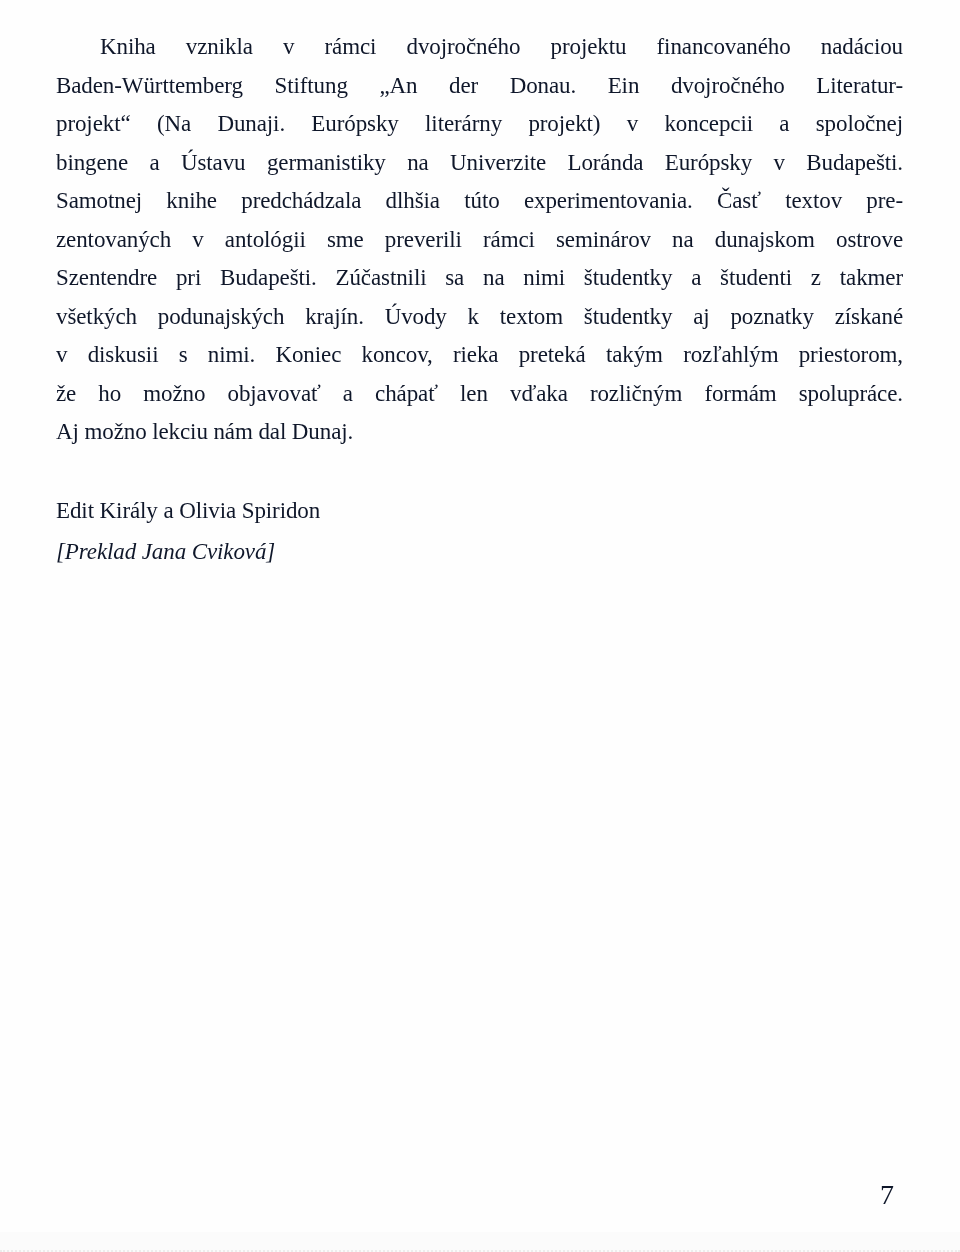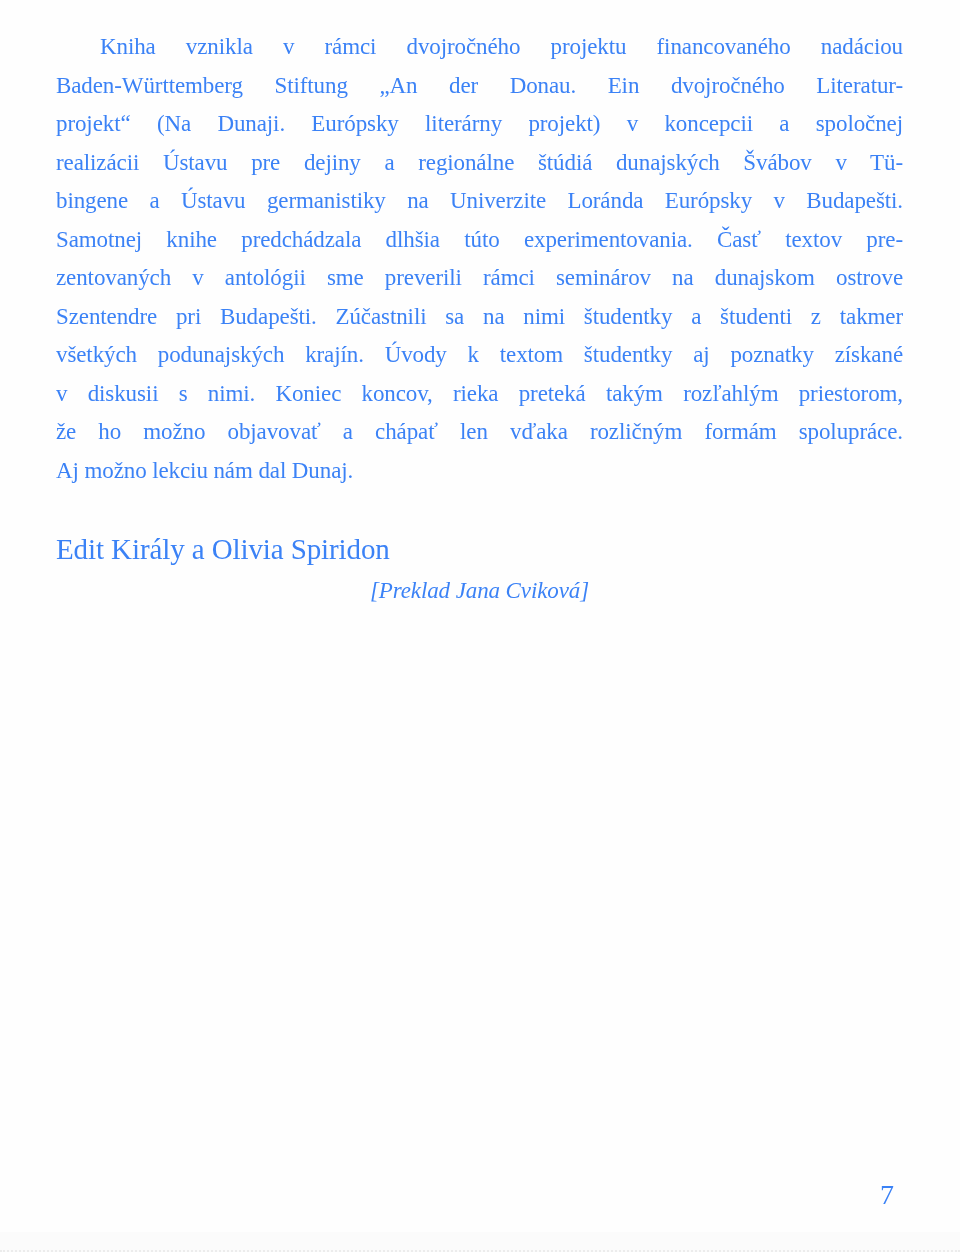--- a/index.html
+++ b/index.html
@@ -4,21 +4,21 @@
 <style>
   html, body {
     margin: 0;
     padding: 0;
   }
   .page {
     position: relative;
     width: 960px;
     height: 1252px;
     background: #fefefe;
-    color: #3b82f6;
+    color: #0f172a;
     font-family: "Liberation Serif", serif;
     overflow: hidden;
   }
   .content {
     position: absolute;
     left: 56px;
     top: 28px;
     width: 847px;
   }
   .text-line {
@@ -29,31 +29,31 @@
   }
   .text-line.justified {
     text-align: justify;
     text-align-last: justify;
   }
   .text-line.first-indent {
     padding-left: 44px;
   }
   .authors-line {
     margin-top: 40px;
-    font-size: 29px;
+    font-size: 23px;
     line-height: 38.5px;
     letter-spacing: -0.1px;
   }
   .translator-line {
     margin-top: 3px;
     font-size: 23px;
     line-height: 38.5px;
     letter-spacing: -0.1px;
     font-style: italic;
-    text-align: center;
+    text-align: left;
   }
   .page-number {
     position: absolute;
     top: 1176px;
     right: 66px;
     font-size: 28px;
     line-height: 38.5px;
   }
   .bottom-edge {
     position: absolute;
@@ -68,21 +68,20 @@
 </head>
 <body>
 
 <div class="page">
   <div class="content">
 
     <div class="paragraph">
       <div class="text-line justified first-indent">Kniha vznikla v rámci dvojročného projektu financovaného nadáciou</div>
       <div class="text-line justified">Baden-Württemberg Stiftung „An der Donau. Ein dvojročného Literatur-</div>
       <div class="text-line justified">projekt“ (Na Dunaji. Európsky literárny projekt) v koncepcii a spoločnej</div>
-      <div class="text-line justified">realizácii Ústavu pre dejiny a regionálne štúdiá dunajských Švábov v Tü-</div>
       <div class="text-line justified">bingene a Ústavu germanistiky na Univerzite Loránda Európsky v Budapešti.</div>
       <div class="text-line justified">Samotnej knihe predchádzala dlhšia túto experimentovania. Časť textov pre-</div>
       <div class="text-line justified">zentovaných v antológii sme preverili rámci seminárov na dunajskom ostrove</div>
       <div class="text-line justified">Szentendre pri Budapešti. Zúčastnili sa na nimi študentky a študenti z takmer</div>
       <div class="text-line justified">všetkých podunajských krajín. Úvody k textom študentky aj poznatky získané</div>
       <div class="text-line justified">v diskusii s nimi. Koniec koncov, rieka preteká takým rozľahlým priestorom,</div>
       <div class="text-line justified">že ho možno objavovať a chápať len vďaka rozličným formám spolupráce.</div>
       <div class="text-line">Aj možno lekciu nám dal Dunaj.</div>
     </div>
 

